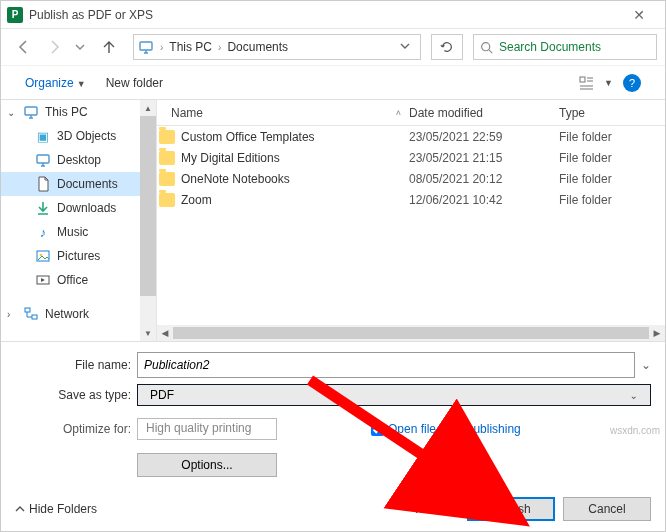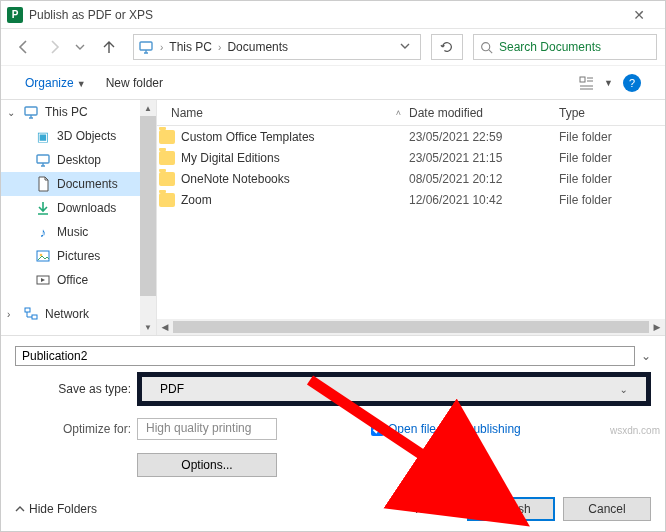--- a/index.html
+++ b/index.html
@@ -52,22 +52,22 @@
 .fl-row .c-date { width: 150px; color: #555; }
 .fl-row .c-type { width: 100px; color: #555; }
 .folder-icn { width: 16px; height: 14px; background: #ffd96b; border-radius: 2px; position: relative; }
 .folder-icn::before { content: ""; position: absolute; top: -3px; left: 0; width: 7px; height: 3px; background: #ffd96b; border-radius: 1px; }
 .h-scroll { height: 16px; display: flex; background: #f0f0f0; margin-top: auto; }
 .h-scroll .hb { width: 16px; display: flex; align-items: center; justify-content: center; font-size: 9px; color: #666; }
 .h-scroll .ht { flex: 1; background: #cdcdcd; margin: 2px 0; }
 .bottom { border-top: 1px solid #e0e0e0; padding: 10px 14px; display: flex; flex-direction: column; gap: 6px; }
 .form-row { display: flex; align-items: center; gap: 6px; }
 .form-row .lbl { width: 116px; text-align: right; color: #333; }
-.form-row .field { flex: 1; height: 20px; border: 1px solid #999; padding: 2px 6px; background: #fff; }
-.form-row .combo { flex: 1; height: 34px; border: 5px solid #0f172a; background: #eaeaea; display: flex; align-items: center; padding: 0 18px; }
+.form-row .field { flex: 1; height: 26px; border: 1px solid #999; padding: 2px 6px; background: #fff; font-style: italic; }
+.form-row .combo { flex: 1; height: 22px; border: 1px solid #0f172a; background: #eaeaea; display: flex; align-items: center; padding: 0 12px; }
 .form-row .combo .cd { margin-left: auto; color: #555; font-size: 10px; }
 .opt-row { display: flex; align-items: center; gap: 6px; margin-top: 6px; }
 .opt-row .lbl2 { width: 116px; text-align: right; color: #555; }
 .opt-row .ro { height: 22px; border: 1px solid #bbb; padding: 2px 8px; color: #888; background: #fff; width: 140px; }
 .opt-row .chk { margin-left: 88px; display: flex; align-items: center; gap: 4px; color: #0066cc; }
 .opt-row .chk input { width: 13px; height: 13px; }
 .opt-btn { height: 24px; width: 140px; border: 1px solid #adadad; background: #e1e1e1; margin-left: 122px; margin-top: 7px; }
 .footer { margin-top: auto; padding: 10px 14px; display: flex; align-items: center; gap: 8px; }
 .hide-folders { display: flex; align-items: center; gap: 4px; color: #333; }
 .footer .spacer { flex: 1; }
@@ -274,20 +274,21 @@
       <div class="h-scroll">
         <div class="hb">◀</div>
         <div class="ht"></div>
         <div class="hb">▶</div>
       </div>
     </div>
   </div>
 
   <div class="bottom">
     <div class="form-row">
+      <div class="lbl">File name:</div>
       <input class="field" value="Publication2" style="">
       <span style="width:10px; text-align:center; color:#666;">⌄</span>
     </div>
     <div class="form-row">
       <div class="lbl">Save as type:</div>
       <div class="combo">
         <span>PDF</span>
         <span class="cd">⌄</span>
       </div>
     </div>

